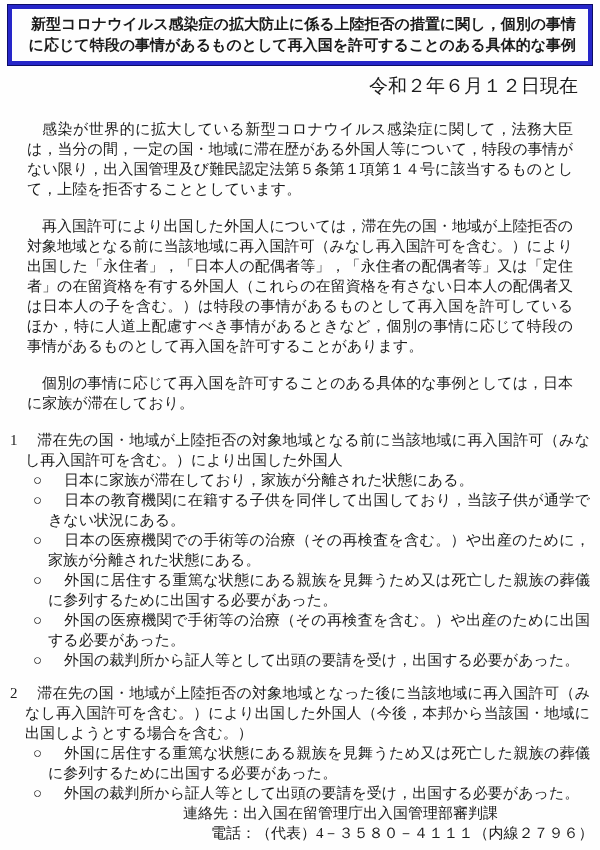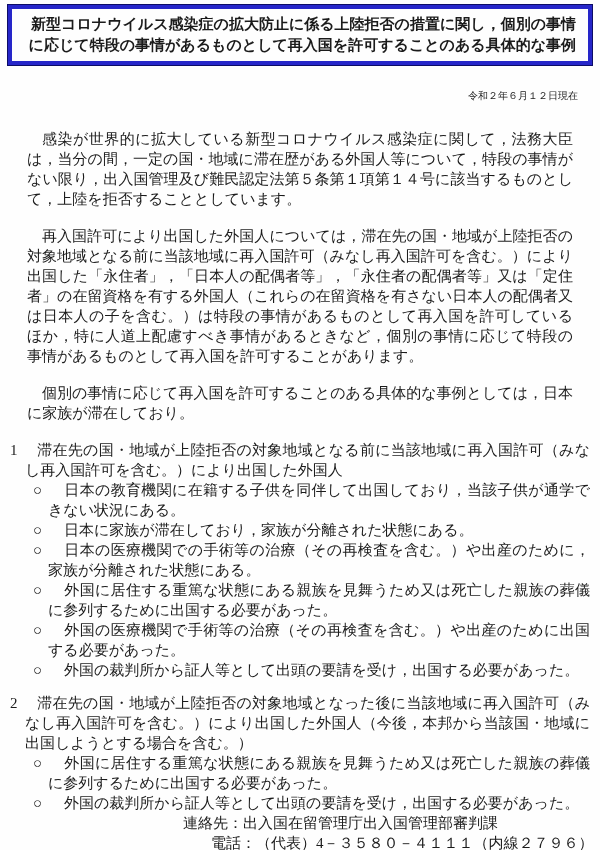--- a/index.html
+++ b/index.html
@@ -18,24 +18,24 @@
     border: 4px solid #2626c9;
     box-shadow: 0 0 0 1px #0d0d66;
     padding: 5px 12px;
     text-align: right;
     font-weight: 700;
     font-size: 15px;
     line-height: 21px;
     text-justify: inter-ideograph;
   }
   .date-line {
-    font-size: 10px;
+    font-size: 19px;
     line-height: 20px;
     text-align: right;
-    padding: 21px 22px 6px 0;
+    padding: 11px 22px 6px 0;
   }
   .content {
     padding: 0 10px;
     font-size: 15px;
     line-height: 20px;
     text-align: justify;
     text-justify: inter-ideograph;
   }
   .para { margin: 17px; text-indent: 15px; }
   .section { margin-top: 13px; }
@@ -66,22 +66,22 @@
 
 <div class="date-line">令和２年６月１２日現在</div>
 
 <div class="content">
   <p class="para">感染が世界的に拡大している新型コロナウイルス感染症に関して，法務大臣は，当分の間，一定の国・地域に滞在歴がある外国人等について，特段の事情がない限り，出入国管理及び難民認定法第５条第１項第１４号に該当するものとして，上陸を拒否することとしています。</p>
   <p class="para">再入国許可により出国した外国人については，滞在先の国・地域が上陸拒否の対象地域となる前に当該地域に再入国許可（みなし再入国許可を含む。）により出国した「永住者」，「日本人の配偶者等」，「永住者の配偶者等」又は「定住者」の在留資格を有する外国人（これらの在留資格を有さない日本人の配偶者又は日本人の子を含む。）は特段の事情があるものとして再入国を許可しているほか，特に人道上配慮すべき事情があるときなど，個別の事情に応じて特段の事情があるものとして再入国を許可することがあります。</p>
   <p class="para">個別の事情に応じて再入国を許可することのある具体的な事例としては，日本に家族が滞在しており。</p>
 
   <div class="section">
     <div class="sec-head"><span class="sec-num">1</span><span>滞在先の国・地域が上陸拒否の対象地域となる前に当該地域に再入国許可（みなし再入国許可を含む。）により出国した外国人</span></div>
+    <div class="li"><span class="mark">○</span><span>日本に家族が滞在しており，家族が分離された状態にある。</span></div>
     <div class="li"><span class="mark">○</span><span>日本の教育機関に在籍する子供を同伴して出国しており，当該子供が通学できない状況にある。</span></div>
-    <div class="li"><span class="mark">○</span><span>日本に家族が滞在しており，家族が分離された状態にある。</span></div>
     <div class="li"><span class="mark">○</span><span>日本の医療機関での手術等の治療（その再検査を含む。）や出産のために，家族が分離された状態にある。</span></div>
     <div class="li"><span class="mark">○</span><span>外国に居住する重篤な状態にある親族を見舞うため又は死亡した親族の葬儀に参列するために出国する必要があった。</span></div>
     <div class="li"><span class="mark">○</span><span>外国の医療機関で手術等の治療（その再検査を含む。）や出産のために出国する必要があった。</span></div>
     <div class="li"><span class="mark">○</span><span>外国の裁判所から証人等として出頭の要請を受け，出国する必要があった。</span></div>
   </div>
 
   <div class="section">
     <div class="sec-head"><span class="sec-num">2</span><span>滞在先の国・地域が上陸拒否の対象地域となった後に当該地域に再入国許可（みなし再入国許可を含む。）により出国した外国人（今後，本邦から当該国・地域に出国しようとする場合を含む。）</span></div>
     <div class="li"><span class="mark">○</span><span>外国に居住する重篤な状態にある親族を見舞うため又は死亡した親族の葬儀に参列するために出国する必要があった。</span></div>
     <div class="li"><span class="mark">○</span><span>外国の裁判所から証人等として出頭の要請を受け，出国する必要があった。</span></div>

